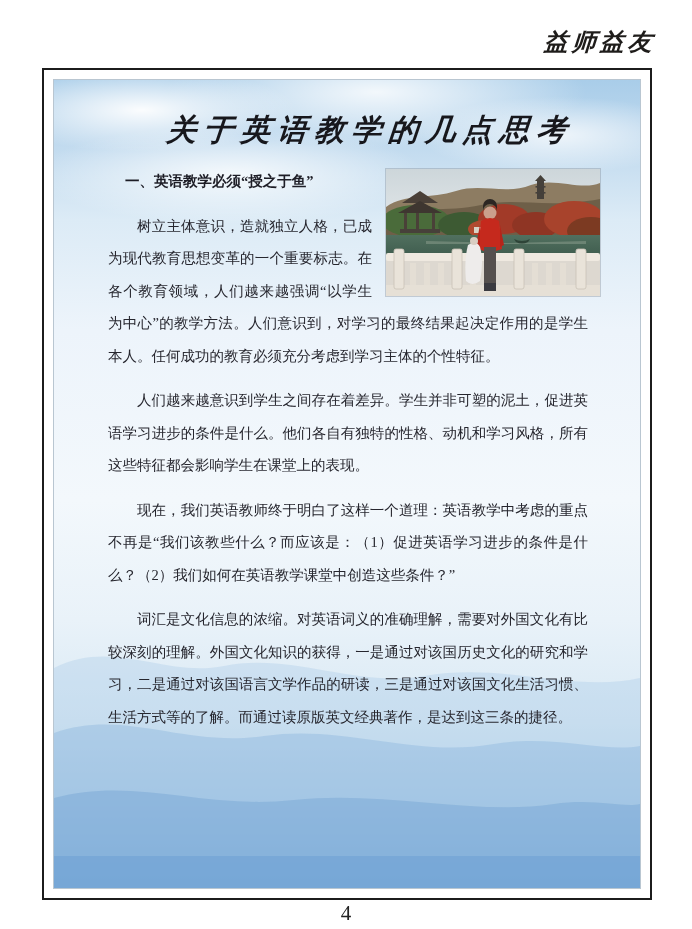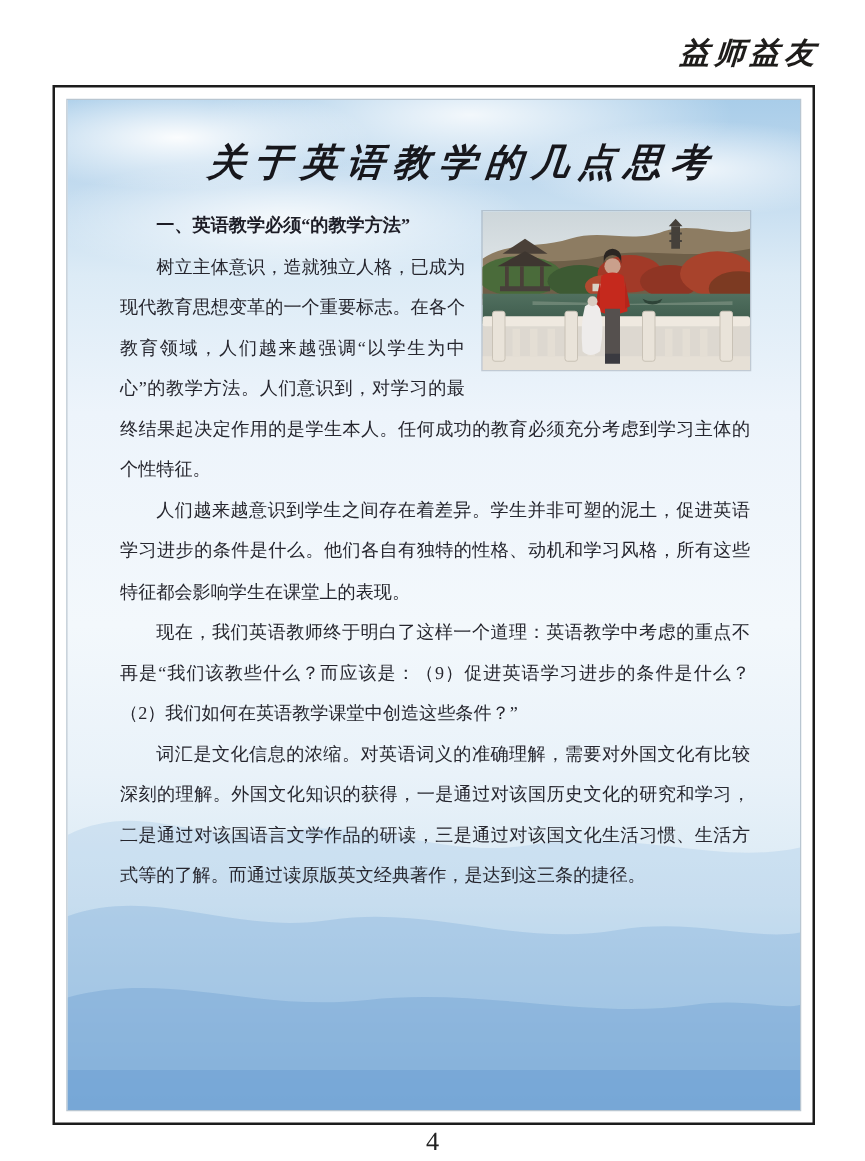--- a/index.html
+++ b/index.html
@@ -41,21 +41,21 @@
   }
   .byline{
     margin-top:10px;text-align:right;padding-right:44px;
     font-size:14.5px;color:#2c2c34;letter-spacing:2px;
   }
   .body-text{margin-top:14px;font-size:14.5px;line-height:32.5px;color:#26262e;text-align:justify;}
   .body-text h2{
     font-size:14.5px;line-height:32.5px;margin:0;font-weight:bold;color:#1d1d26;
     text-indent:2em;
   }
-  .body-text p{margin:0;text-indent:2em;}
+  .body-text p{margin:12px;text-indent:2em;}
   .photo{
     float:right;width:214px;height:127px;margin:3px 0 8px 14px;
     box-shadow:0 0 0 1px rgba(120,130,140,0.35);
   }
   .photo svg{display:block;width:100%;height:100%;}
   .page-number{
     position:absolute;left:0;top:901px;width:100%;text-align:center;
     font-size:21px;color:#222;font-family:"Liberation Serif","DejaVu Serif",serif;
   }
 </style>
@@ -156,24 +156,24 @@
               <rect x="98" y="114" width="12" height="8" fill="#3a3a40"></rect>
               <path d="M94,56 l-4,20 l4,2 Z" fill="#b5241a"></path>
               <path d="M114,56 l4,20 l-4,2 Z" fill="#b5241a"></path>
             </g>
 
             <path d="M82,76 q8,-6 12,2 q4,14 0,34 q-8,6 -14,0 q-2,-22 2,-36 Z" fill="#eeeceb"></path>
             <circle cx="88" cy="72" r="4" fill="#d9cdc2"></circle>
           </svg>
         </figure>
 
-        <h2>一、英语教学必须“的教学方法”</h2>
+        <h2>一、英语教学必须“授之于鱼”</h2>
         <p>树立主体意识，造就独立人格，已成为现代教育思想变革的一个重要标志。在各个教育领域，人们越来越强调“以学生为中心”的教学方法。人们意识到，对学习的最终结果起决定作用的是学生本人。任何成功的教育必须充分考虑到学习主体的个性特征。</p>
         <p>人们越来越意识到学生之间存在着差异。学生并非可塑的泥土，促进英语学习进步的条件是什么。他们各自有独特的性格、动机和学习风格，所有这些特征都会影响学生在课堂上的表现。</p>
-        <p>现在，我们英语教师终于明白了这样一个道理：英语教学中考虑的重点不再是“我们该教些什么？而应该是：（9）促进英语学习进步的条件是什么？（2）我们如何在英语教学课堂中创造这些条件？”</p>
+        <p>现在，我们英语教师终于明白了这样一个道理：英语教学中考虑的重点不再是“我们该教些什么？而应该是：（1）促进英语学习进步的条件是什么？（2）我们如何在英语教学课堂中创造这些条件？”</p>
 
         <p>词汇是文化信息的浓缩。对英语词义的准确理解，需要对外国文化有比较深刻的理解。外国文化知识的获得，一是通过对该国历史文化的研究和学习，二是通过对该国语言文学作品的研读，三是通过对该国文化生活习惯、生活方式等的了解。而通过读原版英文经典著作，是达到这三条的捷径。</p>
 
       </div>
     </div>
   </div>
 </div>
 
 <div class="page-number">4</div>
 

